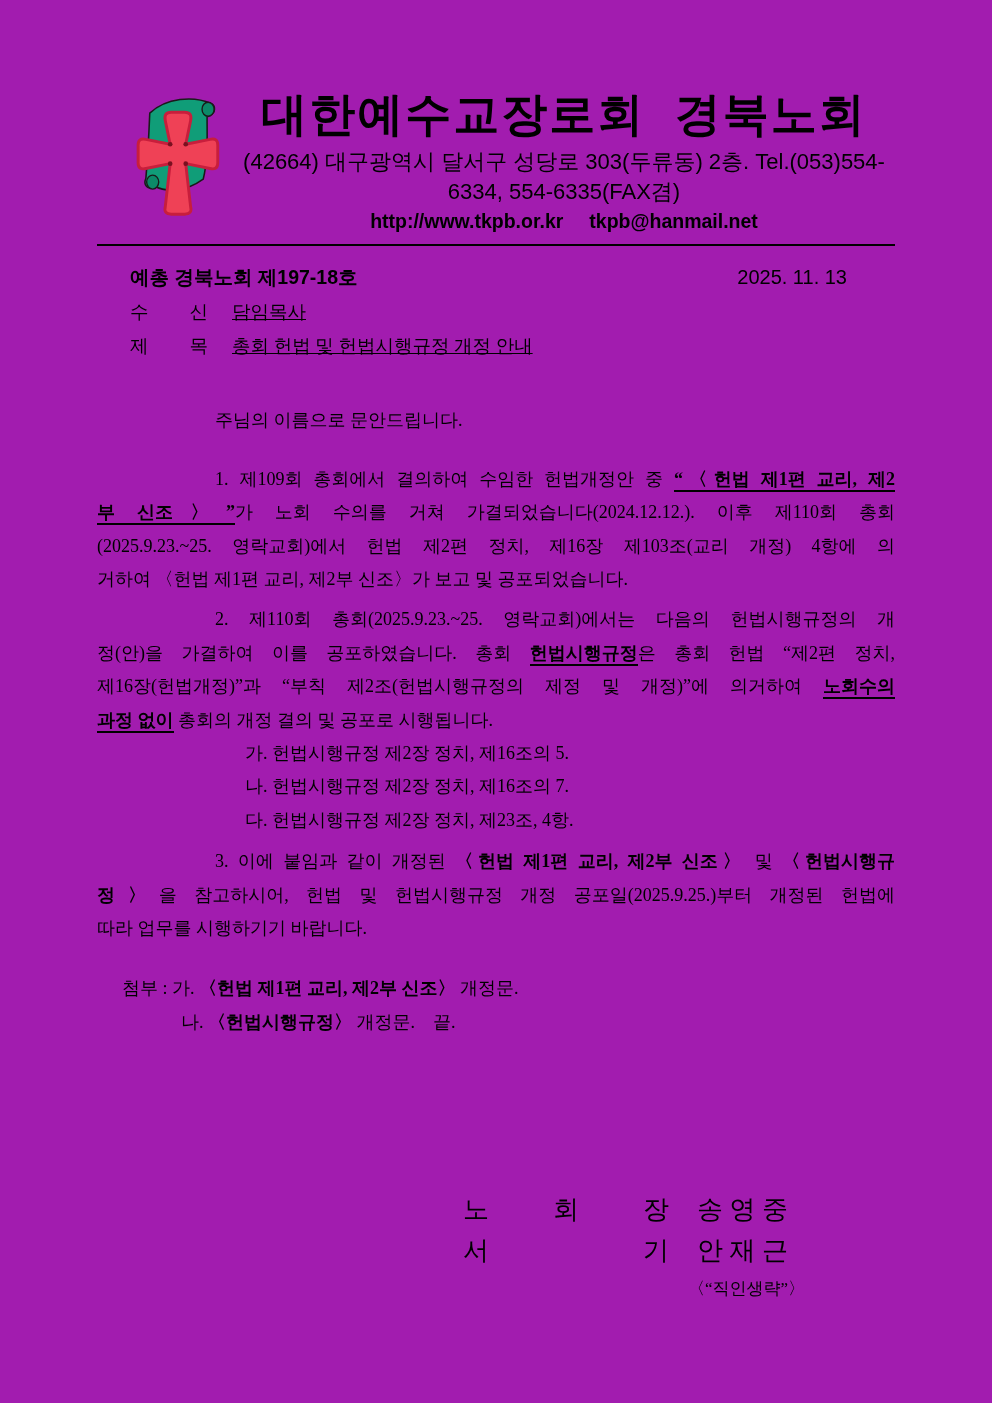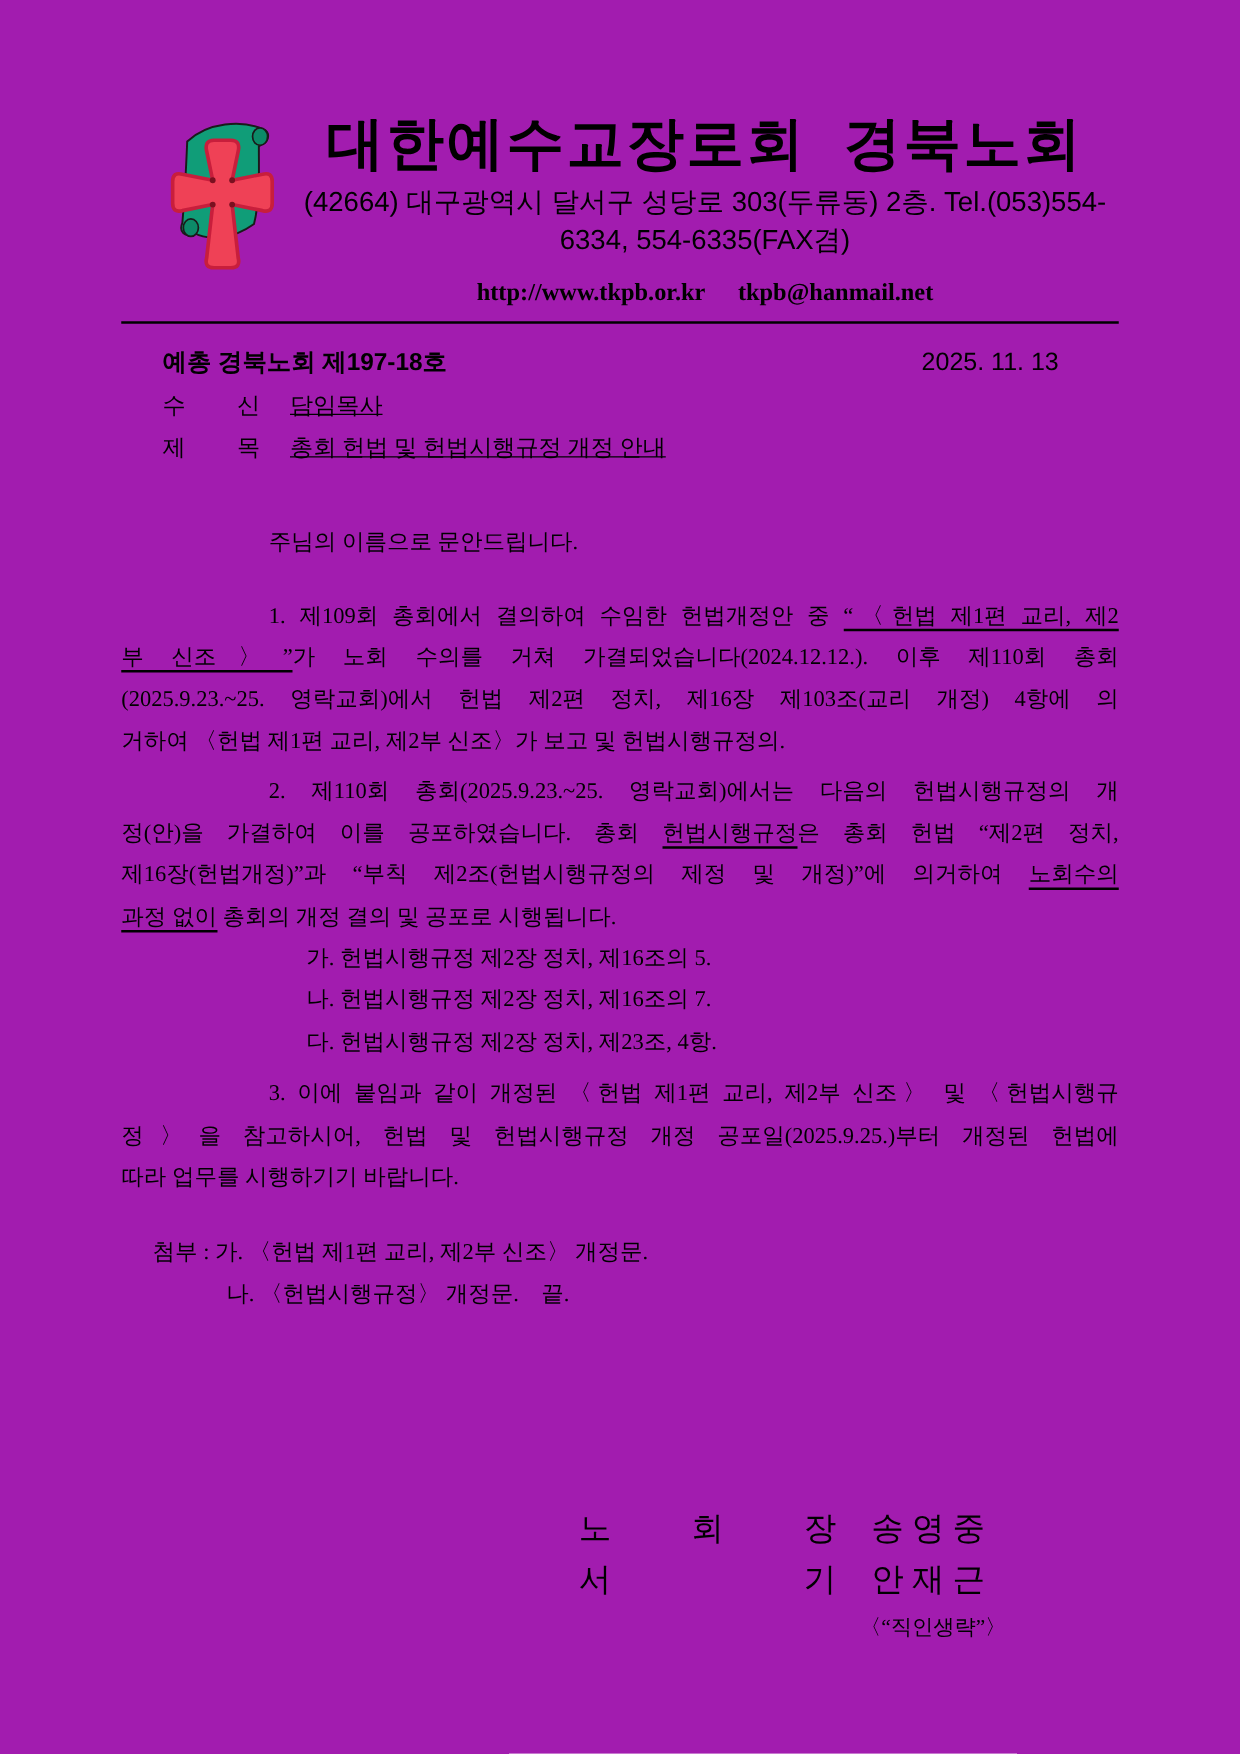--- a/index.html
+++ b/index.html
@@ -34,24 +34,24 @@
     margin-top: 4px;
     letter-spacing: 0.2px;
   }
   .org-addr {
     font-family: "Liberation Sans", "DejaVu Sans", sans-serif;
     font-weight: 500;
     font-size: 22px;
     margin-top: 6px;
   }
   .org-url {
-    font-family: Liberation Serif, serif;
+    font-family: Liberation Sans, sans-serif;
     font-weight: 600;
     font-size: 19.5px;
-    margin-top: 17px;
+    margin-top: 3px;
   }
   .org-url .gap-sp { display: inline-block; width: 26px; }
 
   .rule { border: none; border-top: 2.5px solid #000; margin-top: 11px; }
 
   
   .meta { margin-top: 14px; }
   .meta-row1 {
     display: flex; justify-content: space-between; align-items: baseline;
     padding-left: 33px; padding-right: 48px;
@@ -74,21 +74,21 @@
     font-size: 18px;
     line-height: 33.4px;
     min-height: 33.4px;
     white-space: pre-wrap;
   }
   .bodyline.just { text-align: justify; text-align-last: justify; }
   .bodyline.indent  { padding-left: 118px; }
   .bodyline.list    { padding-left: 148px; }
   .bodyline.attach1 { padding-left: 25px; }
   .bodyline.attach2 { padding-left: 84px; }
-  .seg-b { font-weight: 400; }
+  .seg-b { font-weight: 700; }
   .seg-u { border-bottom: 2px solid #000; padding-bottom: 1px; }
   .gap-block { width: 100%; }
 
   
   .signature { margin-top: 150px; margin-left: 366px; }
   .sig-line { line-height: 41px; font-size: 26px; }
   .sig-role {
     display: inline-block; width: 206px;
     text-align: justify; text-align-last: justify;
     vertical-align: baseline;
@@ -150,21 +150,21 @@
         <span class="meta-label">제 목</span><span class="meta-value">총회 헌법 및 헌법시행규정 개정 안내</span>
       </div>
     </section>
 
     <main class="letter-body">
         <div class="bodyline indent"><span>주님의 이름으로 문안드립니다.</span></div>
         <div class="gap-block" style="height: 25px;"></div>
         <div class="bodyline indent just"><span>1. 제109회 총회에서 결의하여 수임한 헌법개정안 중 </span><span class="seg-b seg-u">“〈헌법 제1편 교리, 제2</span></div>
         <div class="bodyline just"><span class="seg-b seg-u">부 신조〉”</span><span>가 노회 수의를 거쳐 가결되었습니다(2024.12.12.). 이후 제110회 총회</span></div>
         <div class="bodyline just"><span>(2025.9.23.~25. 영락교회)에서 헌법 제2편 정치, 제16장 제103조(교리 개정) 4항에 의</span></div>
-        <div class="bodyline"><span>거하여 〈헌법 제1편 교리, 제2부 신조〉가 보고 및 헌법시행규정의.</span></div>
+        <div class="bodyline"><span>거하여 〈헌법 제1편 교리, 제2부 신조〉가 보고 및 공포되었습니다.</span></div>
         <div class="gap-block" style="height: 7px;"></div>
         <div class="bodyline indent just"><span>2. 제110회 총회(2025.9.23.~25. 영락교회)에서는 다음의 헌법시행규정의 개</span></div>
         <div class="bodyline just"><span>정(안)을 가결하여 이를 공포하였습니다. 총회 </span><span class="seg-b seg-u">헌법시행규정</span><span>은 총회 헌법 “제2편 정치,</span></div>
         <div class="bodyline just"><span>제16장(헌법개정)”과 “부칙 제2조(헌법시행규정의 제정 및 개정)”에 의거하여 </span><span class="seg-b seg-u">노회수의</span></div>
         <div class="bodyline"><span class="seg-b seg-u">과정 없이</span><span> 총회의 개정 결의 및 공포로 시행됩니다.</span></div>
         <div class="bodyline list"><span>가. 헌법시행규정 제2장 정치, 제16조의 5.</span></div>
         <div class="bodyline list"><span>나. 헌법시행규정 제2장 정치, 제16조의 7.</span></div>
         <div class="bodyline list"><span>다. 헌법시행규정 제2장 정치, 제23조, 4항.</span></div>
         <div class="gap-block" style="height: 8px;"></div>
         <div class="bodyline indent just"><span>3. 이에 붙임과 같이 개정된 </span><span class="seg-b">〈헌법 제1편 교리, 제2부 신조〉</span><span> 및 </span><span class="seg-b">〈헌법시행규</span></div>

